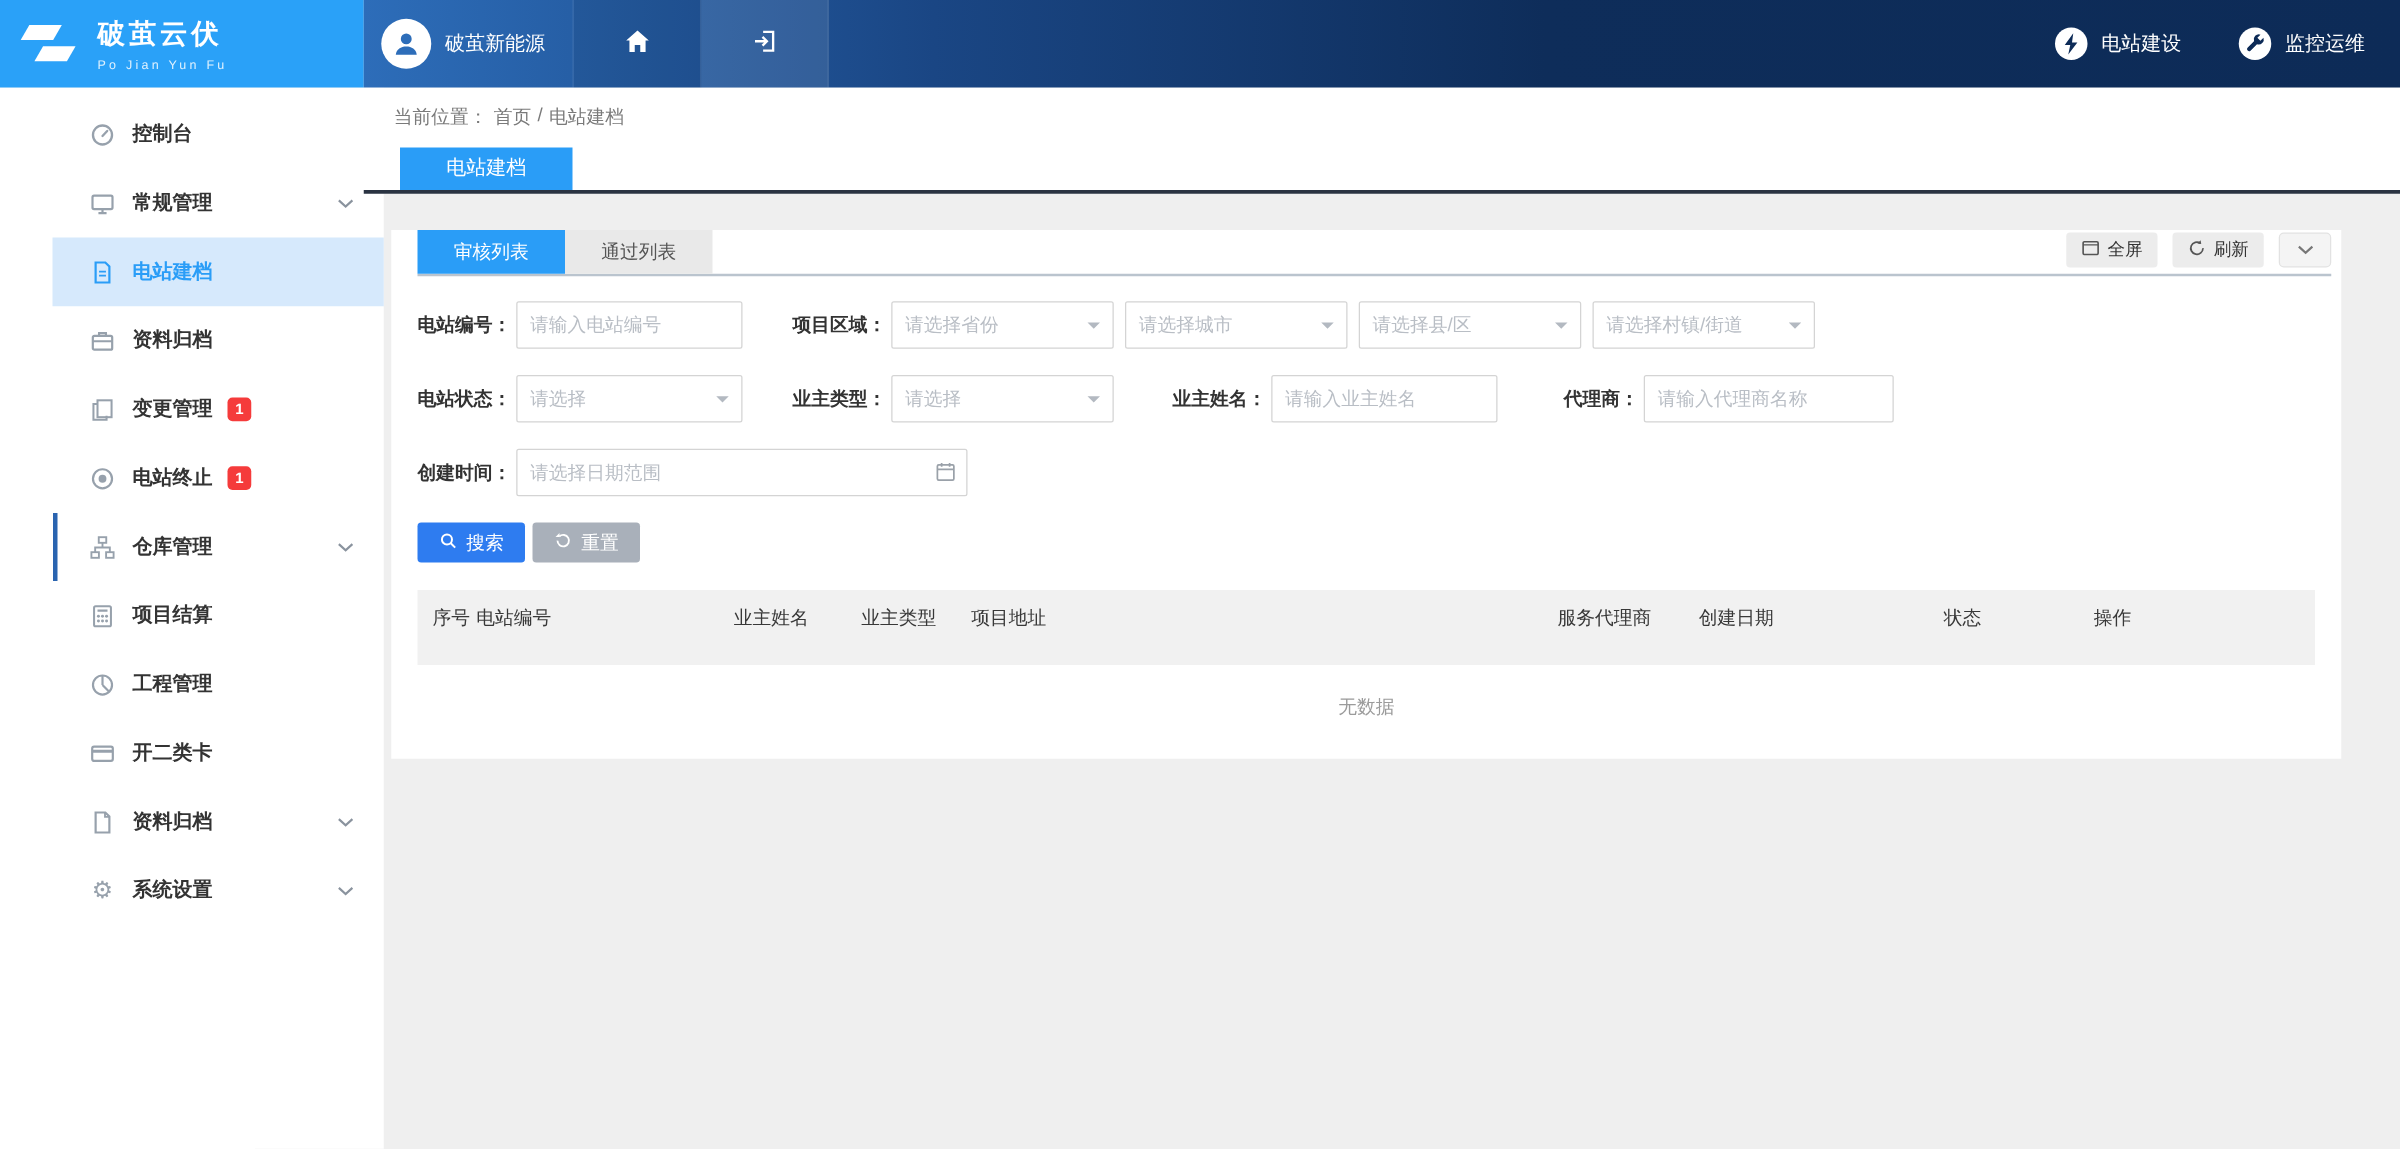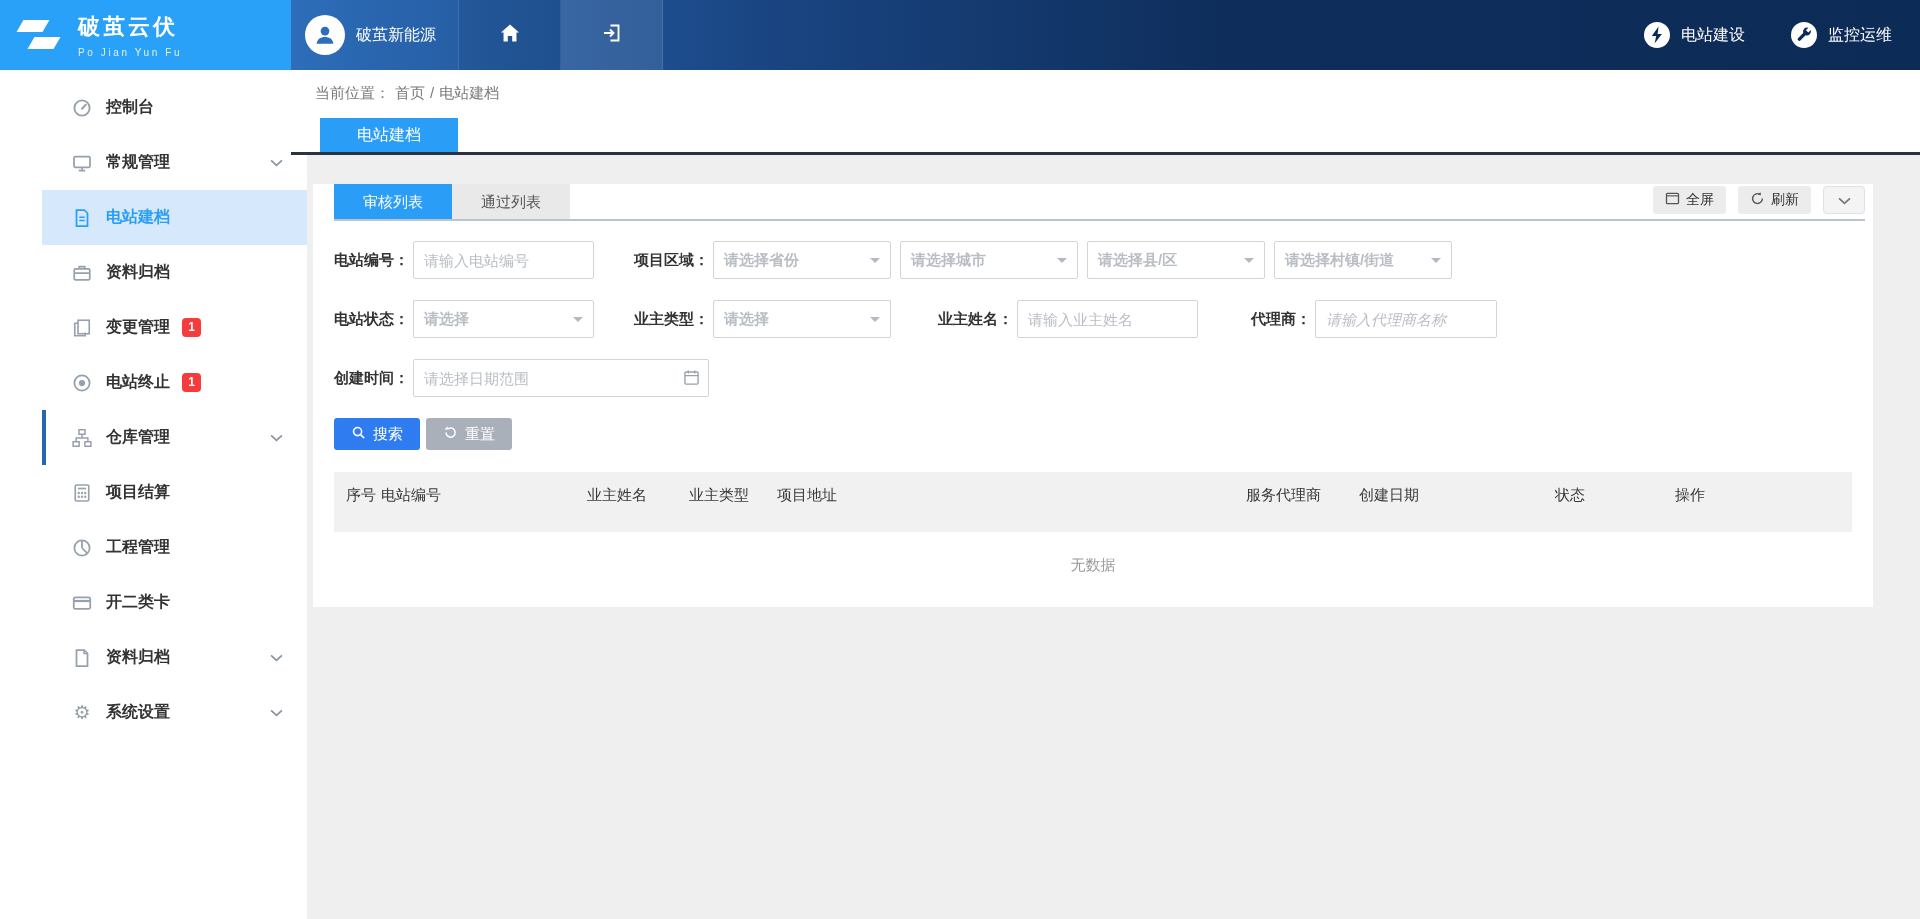--- a/index.html
+++ b/index.html
@@ -74,26 +74,26 @@
     border-radius:4px; display:flex; align-items:center; justify-content:center; color:#777; cursor:pointer; }
 
   .form { padding:20px 0 0 21px; font-size:15px; }
   .frow { display:flex; align-items:center; margin-bottom:21px; }
   .flabel { font-weight:600; color:#333; margin-right:4px; white-space:nowrap; }
   .finput { height:38px; border:1px solid #d4d4d4; border-radius:2px; padding:13px 10px;
     font-size:15px; color:#333; width:181px; background:#fff; outline:none; }
   .finput::placeholder { color:#b9bec5; }
   .fselect { height:38px; width:178px; border:1px solid #d4d4d4; border-radius:2px;
     position:relative; display:flex; align-items:center; padding:0 26px 0 10px;
-    color:#b9bec5; background:#fff; cursor:pointer; white-space:nowrap; overflow:hidden;font-weight:bold; }
+    color:#b9bec5; background:#fff; cursor:pointer; white-space:nowrap; overflow:hidden; }
   .caret { position:absolute; right:10px; top:16px; width:0; height:0;
     border:5px solid transparent; border-top-color:#b3b9c1; }
   .ml40 { margin-left:40px; } .ml47 { margin-left:47px; } .ml53 { margin-left:53px; } .ml9 { margin-left:9px; }
   .date-wrap { position:relative; }
-  .date-input { width:296px; padding-right:36px; }
+  .date-input { width:361px; padding-right:36px; }
   .cal-ic { position:absolute; right:9px; top:10px; color:#9aa1a9; pointer-events:none; }
 
   .actions { display:flex; gap:6px; padding-left:21px; }
   .btn { height:32px; border:none; border-radius:3px; color:#fff; font-size:15px;
     display:flex; align-items:center; gap:7px; padding:0 17px; cursor:pointer;
     font-family:inherit; }
   .btn-search { background:#2e7cf0; }
   .btn-reset { background:#a9b0ba; }
 
   .table { margin:22px 21px 0 21px; }
@@ -373,21 +373,21 @@
             <span class="caret"></span>
           </div>
           <span class="flabel ml40">业主类型：</span>
           <div class="fselect">
             <span>请选择</span>
             <span class="caret"></span>
           </div>
           <span class="flabel ml47">业主姓名：</span>
           <input class="finput" placeholder="请输入业主姓名" style="">
           <span class="flabel ml53">代理商：</span>
-          <input class="finput" style="width: 182px; font-style: italic;" placeholder="请输入代理商名称">
+          <input class="finput" style="width: 200px;" placeholder="请输入代理商名称">
         </div>
 
         <div class="frow">
           <span class="flabel">创建时间：</span>
           <span class="date-wrap">
             <input class="finput date-input" placeholder="请选择日期范围" style="">
             <span class="cal-ic"><svg viewBox="0 0 16 16" width="17" height="17">
                   <rect x="1.8" y="2.8" width="12.4" height="11.4" rx="1" fill="none" stroke="currentColor" stroke-width="1.3"></rect>
                   <path d="M1.8 6.2h12.4M5 1.4v2.8M11 1.4v2.8" stroke="currentColor" stroke-width="1.3" fill="none"></path>
                 </svg></span>

